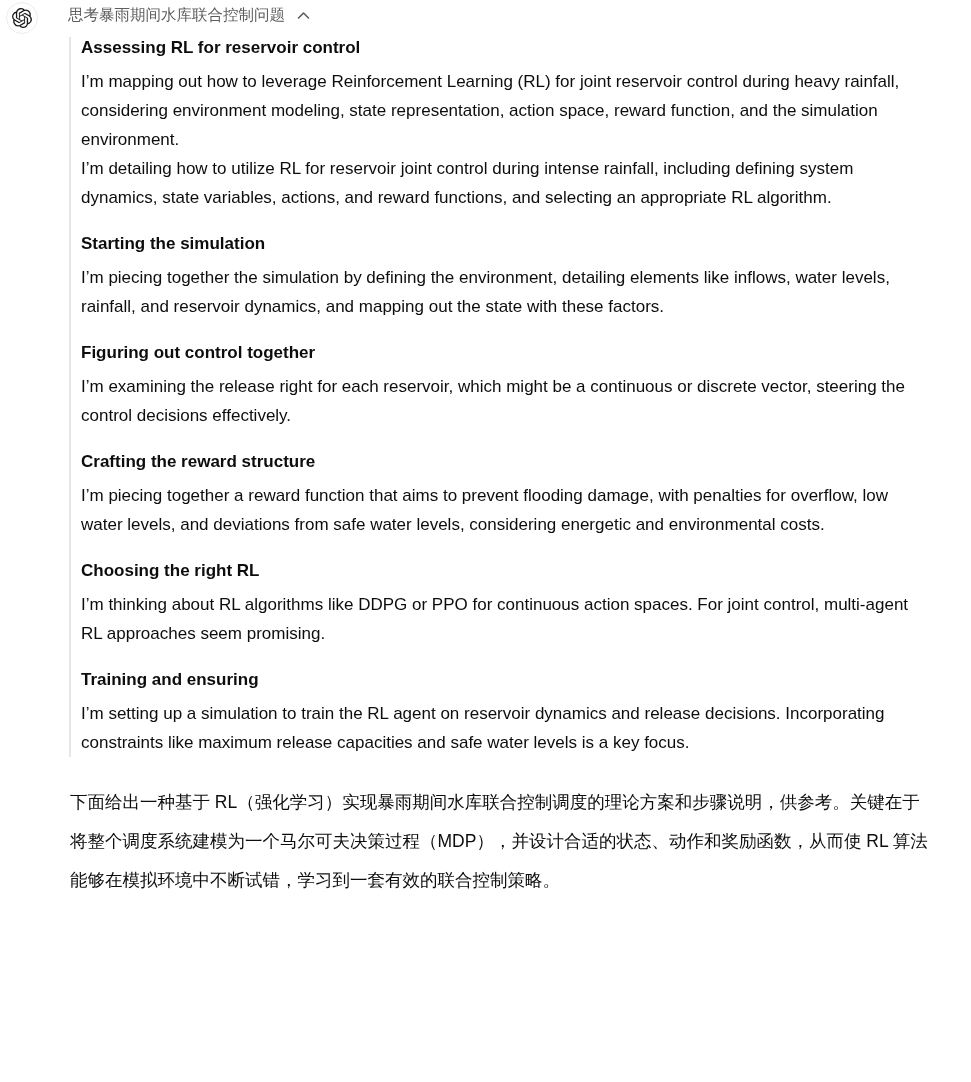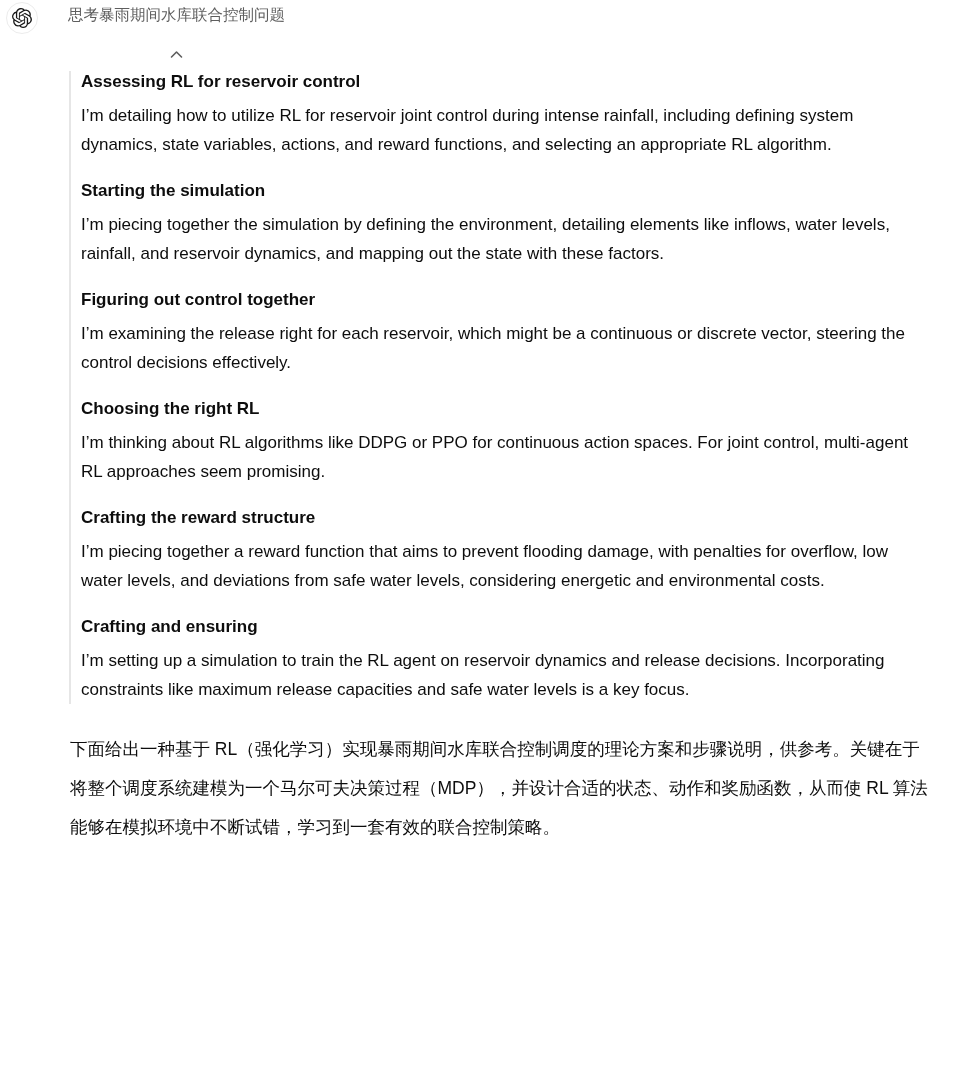--- a/index.html
+++ b/index.html
@@ -31,30 +31,29 @@
   }
   .avatar svg { width: 20px; height: 20px; display: block; }
   .body-col {
     margin-left: 68px;
     padding-top: 4px;
     padding-right: 28px;
   }
   .thinking-toggle {
     display: inline-flex;
     align-items: center;
-    gap: 23px;
+    gap: 12px;
     background: none;
     border: none;
     padding: 0;
     cursor: pointer;
     font-family: inherit;
     font-size: 15.5px;
     line-height: 21px;
     color: #5e5e5e;
-    flex-direction: column;
   }
   .thinking-toggle .chev { display: block; margin-top: 2px; }
   .thinking-trace {
     margin-top: 12px;
     margin-left: 1px;
     border-left: 2px solid #e6e6e6;
     padding-left: 10px;
     max-width: 858px;
   }
   .thinking-trace h4 {
@@ -96,48 +95,49 @@
       <span>思考暴雨期间水库联合控制问题</span>
       <svg class="chev" width="13" height="9" viewBox="0 0 13 9" fill="none" xmlns="http://www.w3.org/2000/svg" aria-hidden="true">
         <polyline points="1.5,7 6.5,2 11.5,7" stroke="#5e5e5e" stroke-width="1.6" stroke-linecap="round" stroke-linejoin="round"></polyline>
       </svg>
     </button>
 
     <div class="thinking-trace">
 
       <section>
         <h4>Assessing RL for reservoir control</h4>
+        <p>I’m mapping out how to leverage Reinforcement Learning (RL) for joint reservoir control during heavy rainfall, considering environment modeling, state representation, action space, reward function, and the simulation environment.</p>
       </section>
 
       <section>
         <p>I’m detailing how to utilize RL for reservoir joint control during intense rainfall, including defining system dynamics, state variables, actions, and reward functions, and selecting an appropriate RL algorithm.</p>
       </section>
 
       <section>
         <h4>Starting the simulation</h4>
         <p>I’m piecing together the simulation by defining the environment, detailing elements like inflows, water levels, rainfall, and reservoir dynamics, and mapping out the state with these factors.</p>
       </section>
 
       <section>
         <h4>Figuring out control together</h4>
         <p>I’m examining the release right for each reservoir, which might be a continuous or discrete vector, steering the control decisions effectively.</p>
       </section>
 
       <section>
+        <h4>Crafting the reward structure</h4>
+        <p>I’m piecing together a reward function that aims to prevent flooding damage, with penalties for overflow, low water levels, and deviations from safe water levels, considering energetic and environmental costs.</p>
+      </section>
+
+      <section>
         <h4>Choosing the right RL</h4>
         <p>I’m thinking about RL algorithms like DDPG or PPO for continuous action spaces. For joint control, multi-agent RL approaches seem promising.</p>
       </section>
 
       <section>
-        <h4>Crafting the reward structure</h4>
-        <p>I’m piecing together a reward function that aims to prevent flooding damage, with penalties for overflow, low water levels, and deviations from safe water levels, considering energetic and environmental costs.</p>
-      </section>
-
-      <section>
-        <h4>Crafting and ensuring</h4>
+        <h4>Training and ensuring</h4>
         <p>I’m setting up a simulation to train the RL agent on reservoir dynamics and release decisions. Incorporating constraints like maximum release capacities and safe water levels is a key focus.</p>
       </section>
 
     </div>
 
     <p class="answer">下面给出一种基于 RL（强化学习）实现暴雨期间水库联合控制调度的理论方案和步骤说明，供参考。关键在于将整个调度系统建模为一个马尔可夫决策过程（MDP），并设计合适的状态、动作和奖励函数，从而使 RL 算法能够在模拟环境中不断试错，学习到一套有效的联合控制策略。</p>
 
   </div>
 </div>
 

